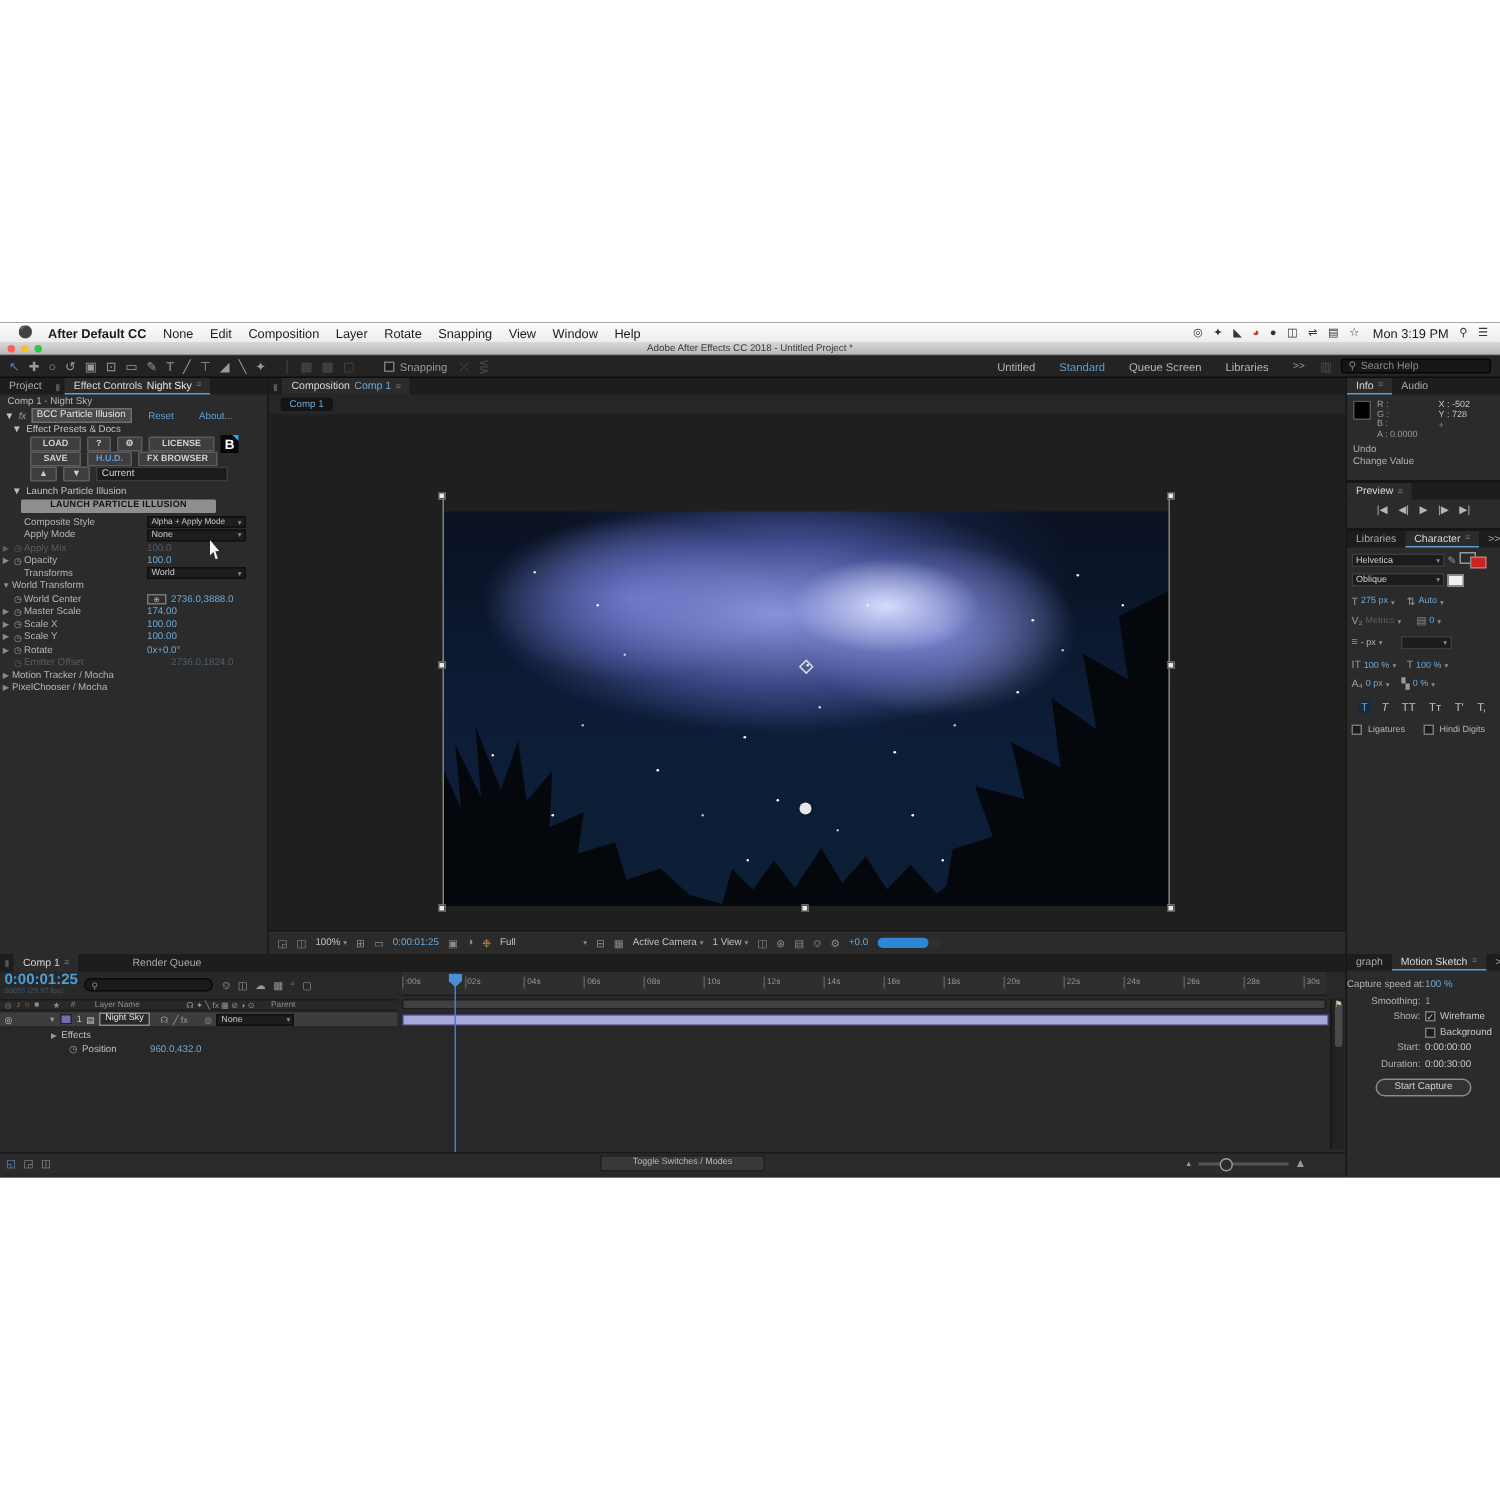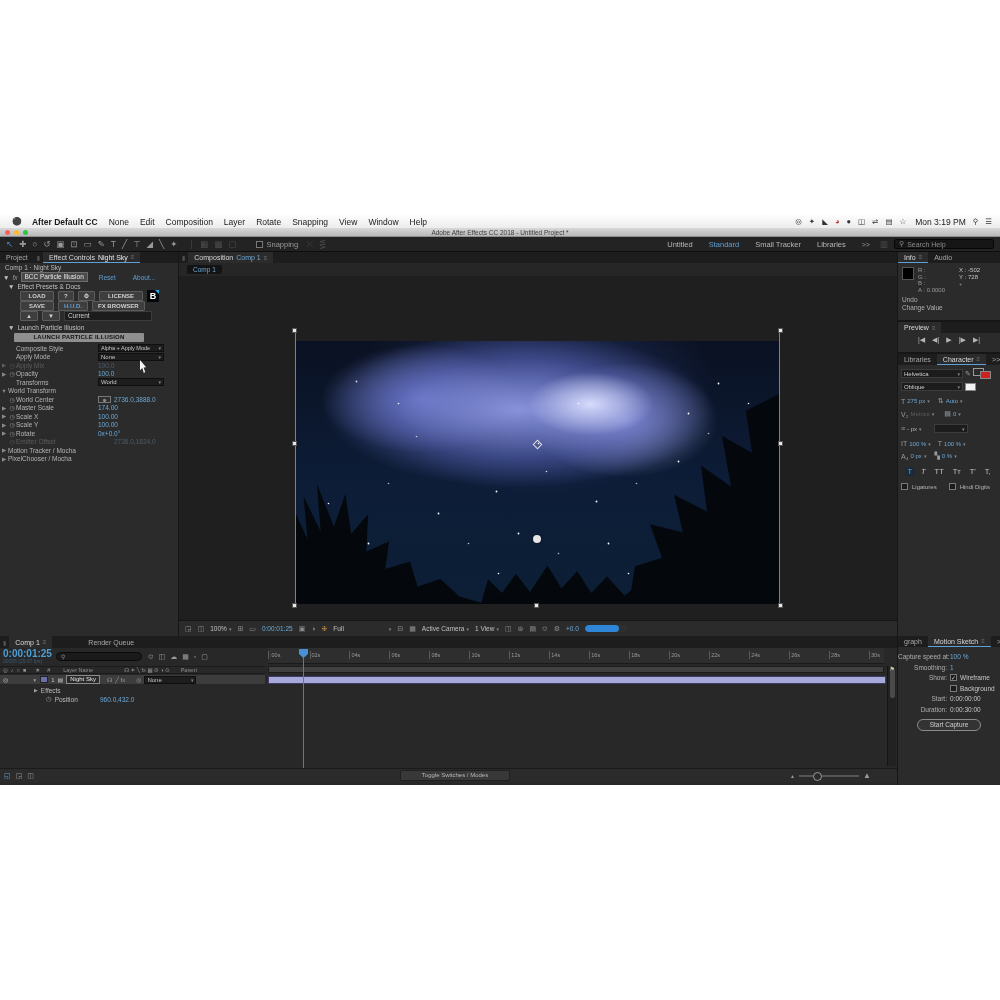--- a/index.html
+++ b/index.html
@@ -224,21 +224,21 @@
     <span class="tool dim">▢</span>
     <span class="snapping" style="margin-left:14px;">
       <span class="cb"></span>
       <span>Snapping</span>
     </span>
     <span class="tool dim" style="margin-left:8px;">⤫</span>
     <span class="tool dim">⋚</span>
     <span class="spacer"></span>
     <span class="ws">Untitled</span>
     <span class="ws active">Standard</span>
-    <span class="ws">Small Tracker</span>
+    <span class="ws">Queue Screen</span>
     <span class="ws">Libraries</span>
     <span class="ws-overflow">&gt;&gt;</span>
     <span class="tool dim">▥</span>
     <div class="help-search">
       <span>⚲</span>
       <span>Search Help</span>
     </div>
   </div>
 
   <div class="panel" style="left:0; top:37px; width:178px; height:384px;">

